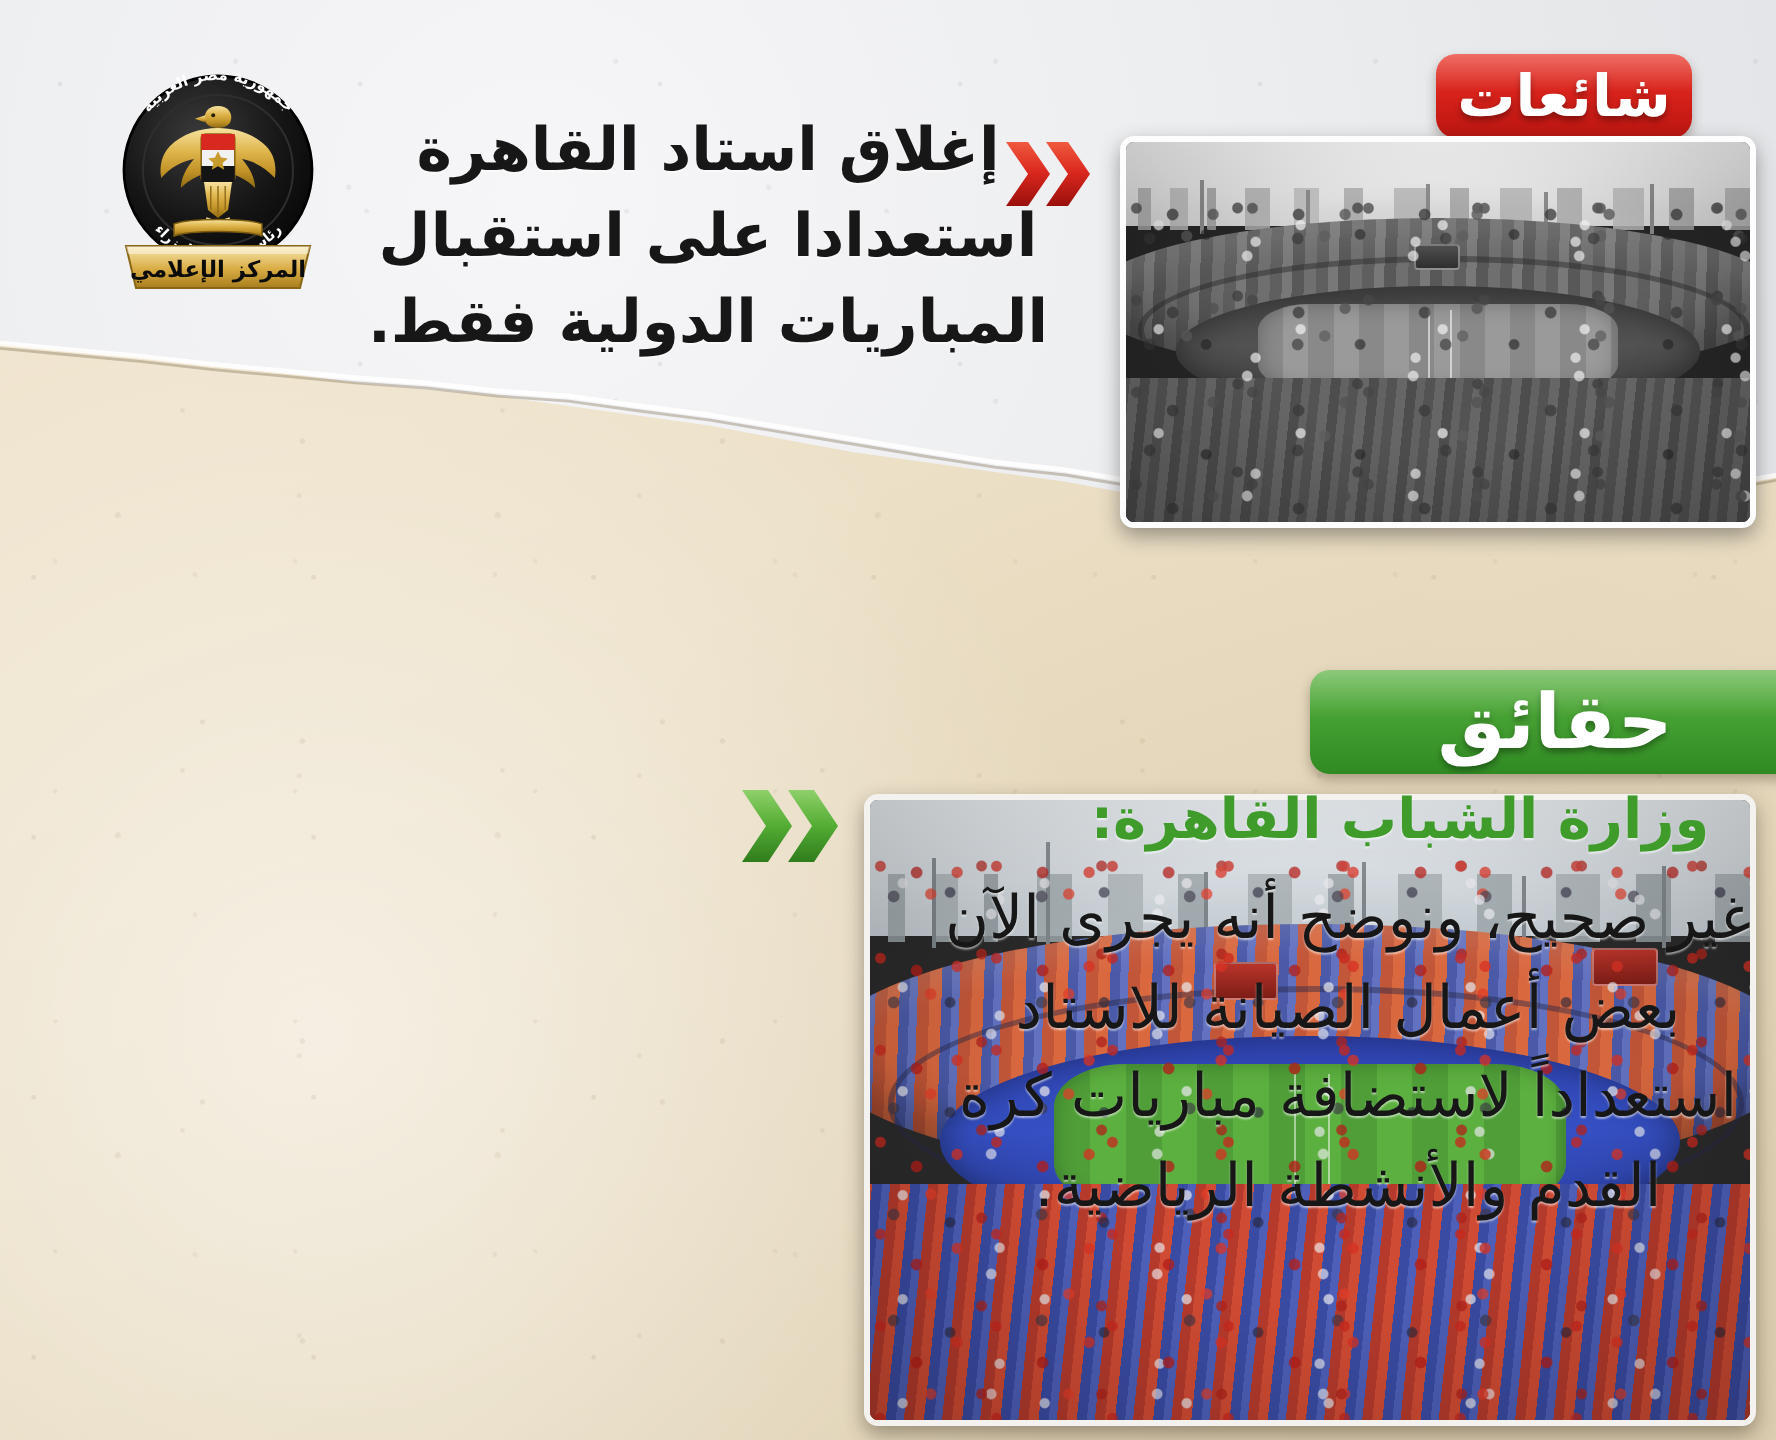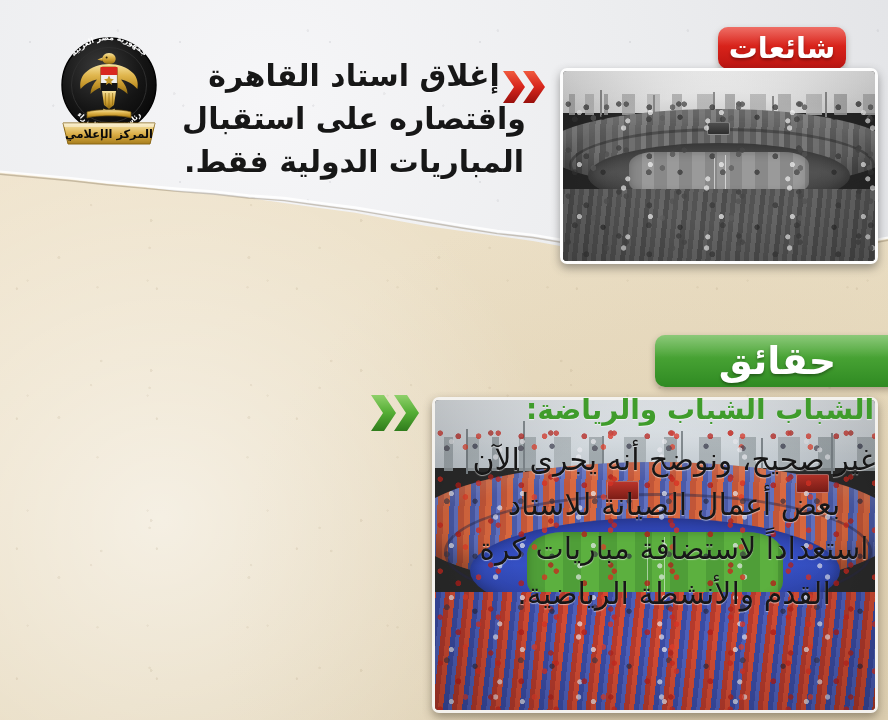--- a/index.html
+++ b/index.html
@@ -427,21 +427,21 @@
       <linearGradient id="redChev" x1="0" y1="0" x2="0" y2="1">
         <stop offset="0%" stop-color="#f05a3e"></stop>
         <stop offset="48%" stop-color="#d9271d"></stop>
         <stop offset="100%" stop-color="#99100c"></stop>
       </linearGradient>
     </defs>
     <path d="M21 1 L32 1 L43 17 L32 33 L21 33 L32 17 Z" fill="url(#redChev)"></path>
     <path d="M1 1 L12 1 L23 17 L12 33 L1 33 L12 17 Z" fill="url(#redChev)"></path>
   </svg>
 
-  <div class="text-rumor">إغلاق استاد القاهرة واقتصاره على استقبال المباريات الدولية فقط.</div>
+  <div class="text-rumor">إغلاق استاد القاهرة استعدادا على استقبال المباريات الدولية فقط.</div>
 
   <div class="banner" id="banner-facts">
     <span>حقائق</span>
   </div>
 
   <div class="photo" id="photo-fact">
     <div class="stadium">
       <div class="sky"></div>
       <div class="skyline"></div>
       <div class="masts">
@@ -471,17 +471,17 @@
         <stop offset="0%" stop-color="#8fd06a"></stop>
         <stop offset="48%" stop-color="#55ae35"></stop>
         <stop offset="100%" stop-color="#2f7c1c"></stop>
       </linearGradient>
     </defs>
     <path d="M25 2 L38 2 L50 20 L38 38 L25 38 L37 20 Z" fill="url(#grnChev)"></path>
     <path d="M2 2 L15 2 L27 20 L15 38 L2 38 L14 20 Z" fill="url(#grnChev)"></path>
   </svg>
 
   <div class="fact-block">
-    <div class="fact-head">الشباب الشباب والرياضة:</div>
+    <div class="fact-head">وزارة الشباب القاهرة:</div>
     <div class="fact-body">غير صحيح، ونوضح أنه يجرى الآن بعض أعمال الصيانة للاستاد استعداداً لاستضافة مباريات كرة القدم والأنشطة الرياضية.</div>
   </div>
 
 </div>
 
 </body></html>

